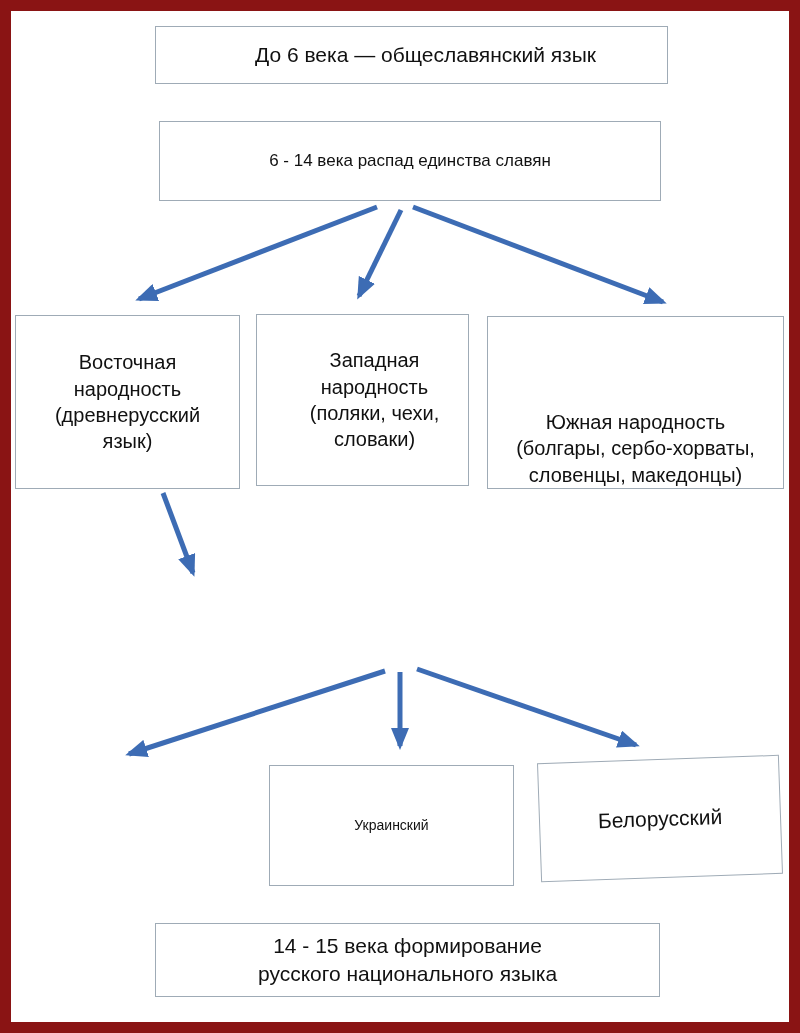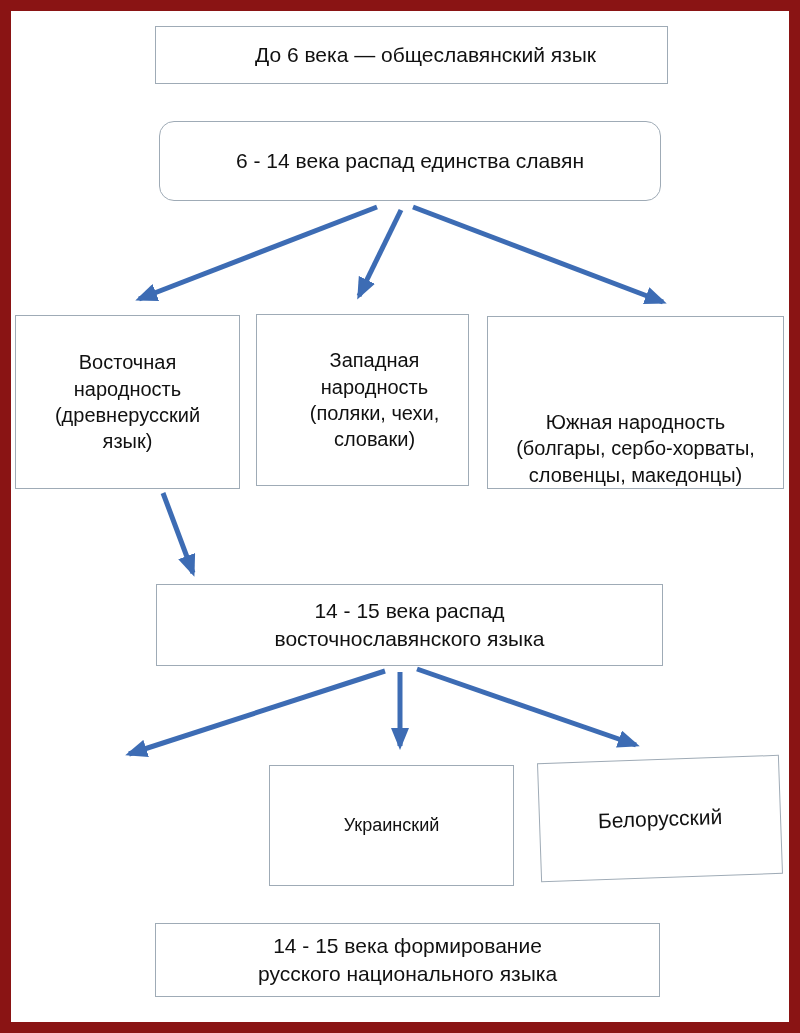--- a/index.html
+++ b/index.html
@@ -25,27 +25,27 @@
     position: absolute;
     display: flex; align-items: center; justify-content: center;
     text-align: center;
     border: 1.5px solid #9fabb6;
     background: #ffffff;
     font-size: 20px;
     line-height: 1.32;
     white-space: pre-line;
   }
   .n1  { left: 144px; top: 15px;  width: 513px; height: 58px;  font-size: 21px; padding-left: 28px; }
-  .n2  { left: 148px; top: 110px; width: 502px; height: 80px;  font-size: 21px; border-radius: 15px; }
+  .n2  { left: 148px; top: 110px; width: 502px; height: 80px;  font-size: 17px; }
   .n3  { left: 4px;   top: 304px; width: 225px; height: 174px; }
   .n4  { left: 245px; top: 303px; width: 213px; height: 172px; padding-left: 24px; }
   .n5  { left: 476px; top: 305px; width: 297px; height: 173px; align-items: flex-end; }
   .n6  { left: 145px; top: 573px; width: 507px; height: 82px;  font-size: 21px; }
   .n7  { left: 4px;   top: 753px; width: 233px; height: 120px; font-size: 21px; }
-  .n8  { left: 258px; top: 754px; width: 245px; height: 121px; font-size: 18px; }
+  .n8  { left: 258px; top: 754px; width: 245px; height: 121px; font-size: 14px; }
   .n9  { left: 528px; top: 748px; width: 242px; height: 119px; font-size: 21px; transform: rotate(-2deg); }
   .n10 { left: 144px; top: 912px; width: 505px; height: 74px;  font-size: 21px; }
 </style>
 </head>
 <body>
 
 <div class="frame">
 
   <svg class="arrows" viewBox="0 0 778 1011">
     <defs>
@@ -83,24 +83,20 @@
 (поляки, чехи,
 словаки)</span>
   </div>
 
   <div class="node n5">
     <span>Южная народность
 (болгары, сербо-хорваты,
 словенцы, македонцы)</span>
   </div>
 
-  <div class="node n6">
-    <span>14 - 15 века распад
-восточнославянского языка</span>
-  </div>
 
 
   <div class="node n8">
     <span>Украинский</span>
   </div>
 
   <div class="node n9">
     <span>Белорусский</span>
   </div>
 

